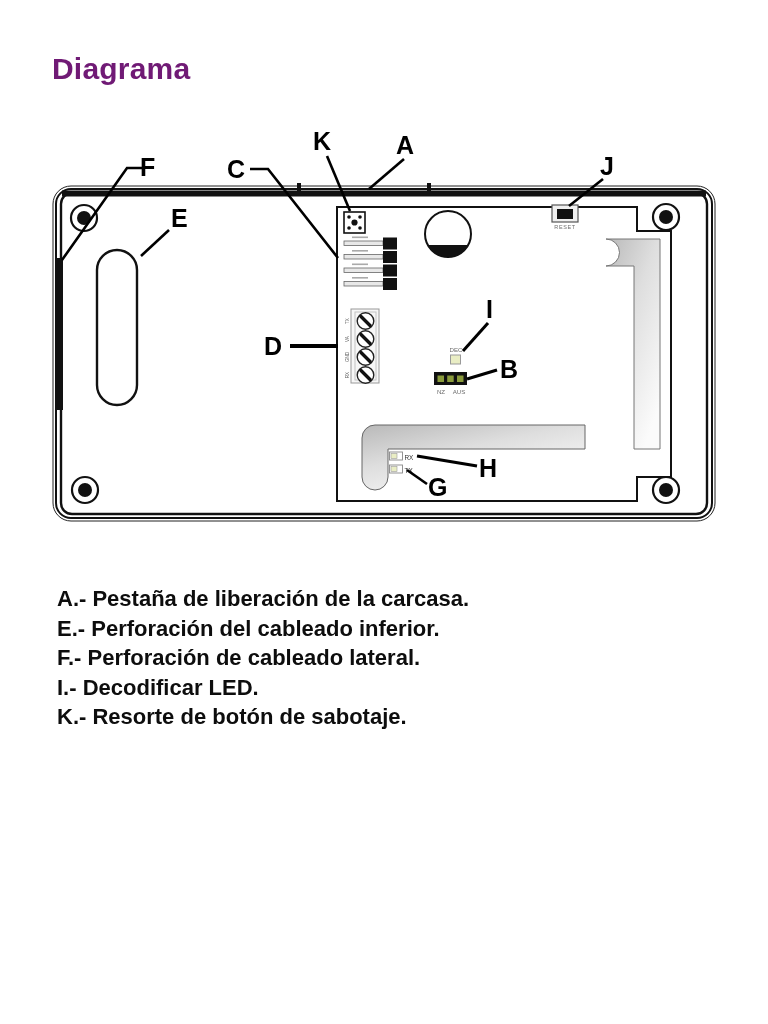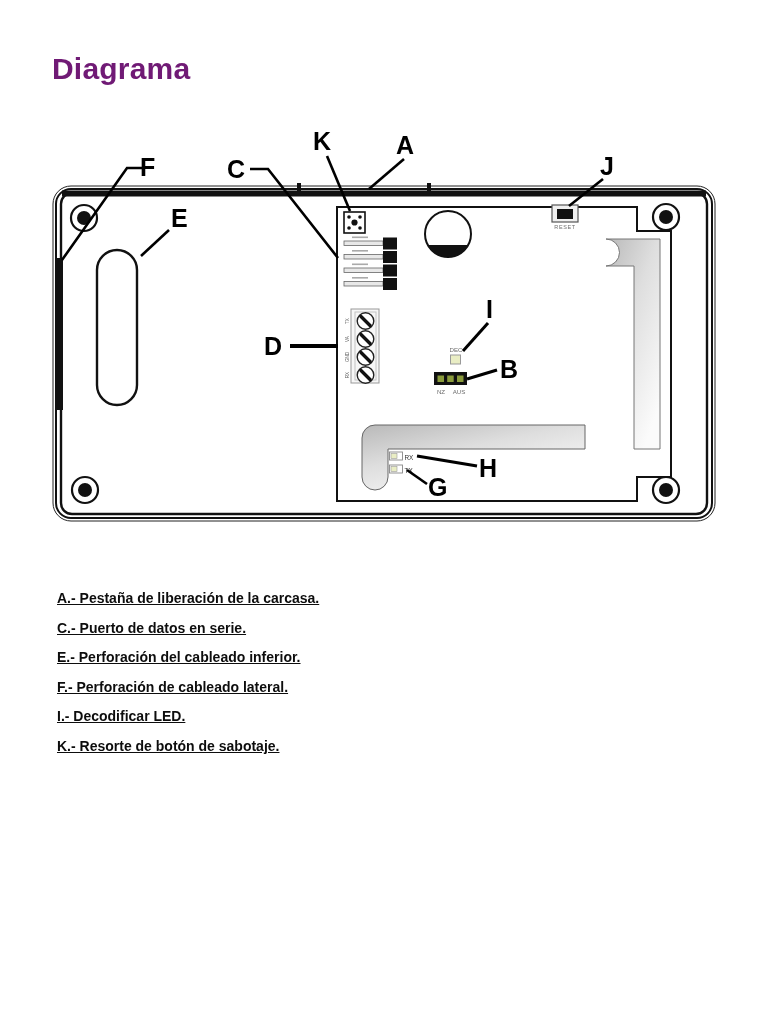--- a/index.html
+++ b/index.html
@@ -9,23 +9,22 @@
   }
   .page-title{
     position:absolute;left:52px;top:52px;
     font-size:30px;font-weight:700;color:#701a75;letter-spacing:0.2px;
   }
   .diagram-svg{position:absolute;left:0;top:0;}
   .legend{
     position:absolute;left:57px;top:584px;width:660px;
   }
   .legend-item{
-    font-size:14px;font-weight:700;line-height:29.6px;color:#0d0d0d;
+    font-size:22px;font-weight:700;line-height:29.6px;color:#0d0d0d;
     white-space:nowrap;
-    text-decoration:underline;
   }
   text{font-family:"Liberation Sans", sans-serif;}
   .callout{font-size:25px;font-weight:700;fill:#000;}
   .tinylabel{fill:#6e6e6e;}
 </style>
 </head>
 <body>
 
 <div class="page-title">Diagrama</div>
 
@@ -192,18 +191,17 @@
     <text x="264" y="355" class="callout">D</text>
     <text x="486" y="318" class="callout">I</text>
     <text x="500" y="378" class="callout">B</text>
     <text x="479" y="477" class="callout">H</text>
     <text x="428" y="496" class="callout">G</text>
   </g>
 </svg>
 
 <div class="legend">
   <div class="legend-item">A.- Pestaña de liberación de la carcasa.</div>
-  <div class="legend-item">C.- Puerto de datos en serie.</div>
   <div class="legend-item">E.- Perforación del cableado inferior.</div>
   <div class="legend-item">F.- Perforación de cableado lateral.</div>
   <div class="legend-item">I.- Decodificar LED.</div>
   <div class="legend-item">K.- Resorte de botón de sabotaje.</div>
 </div>
 
 </body></html>

